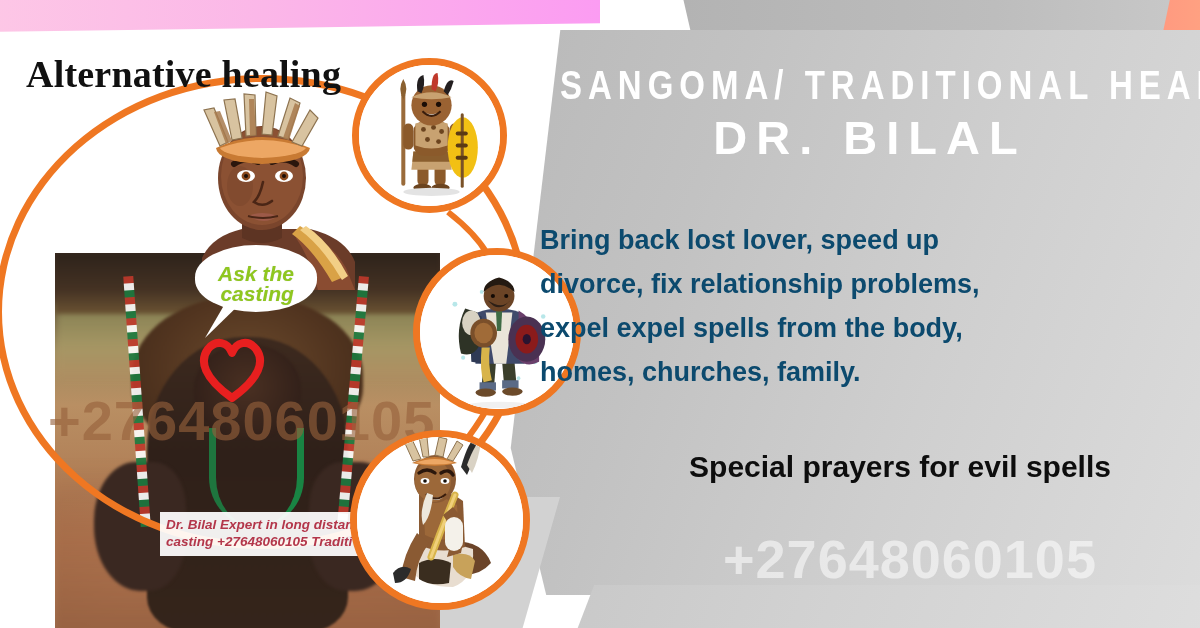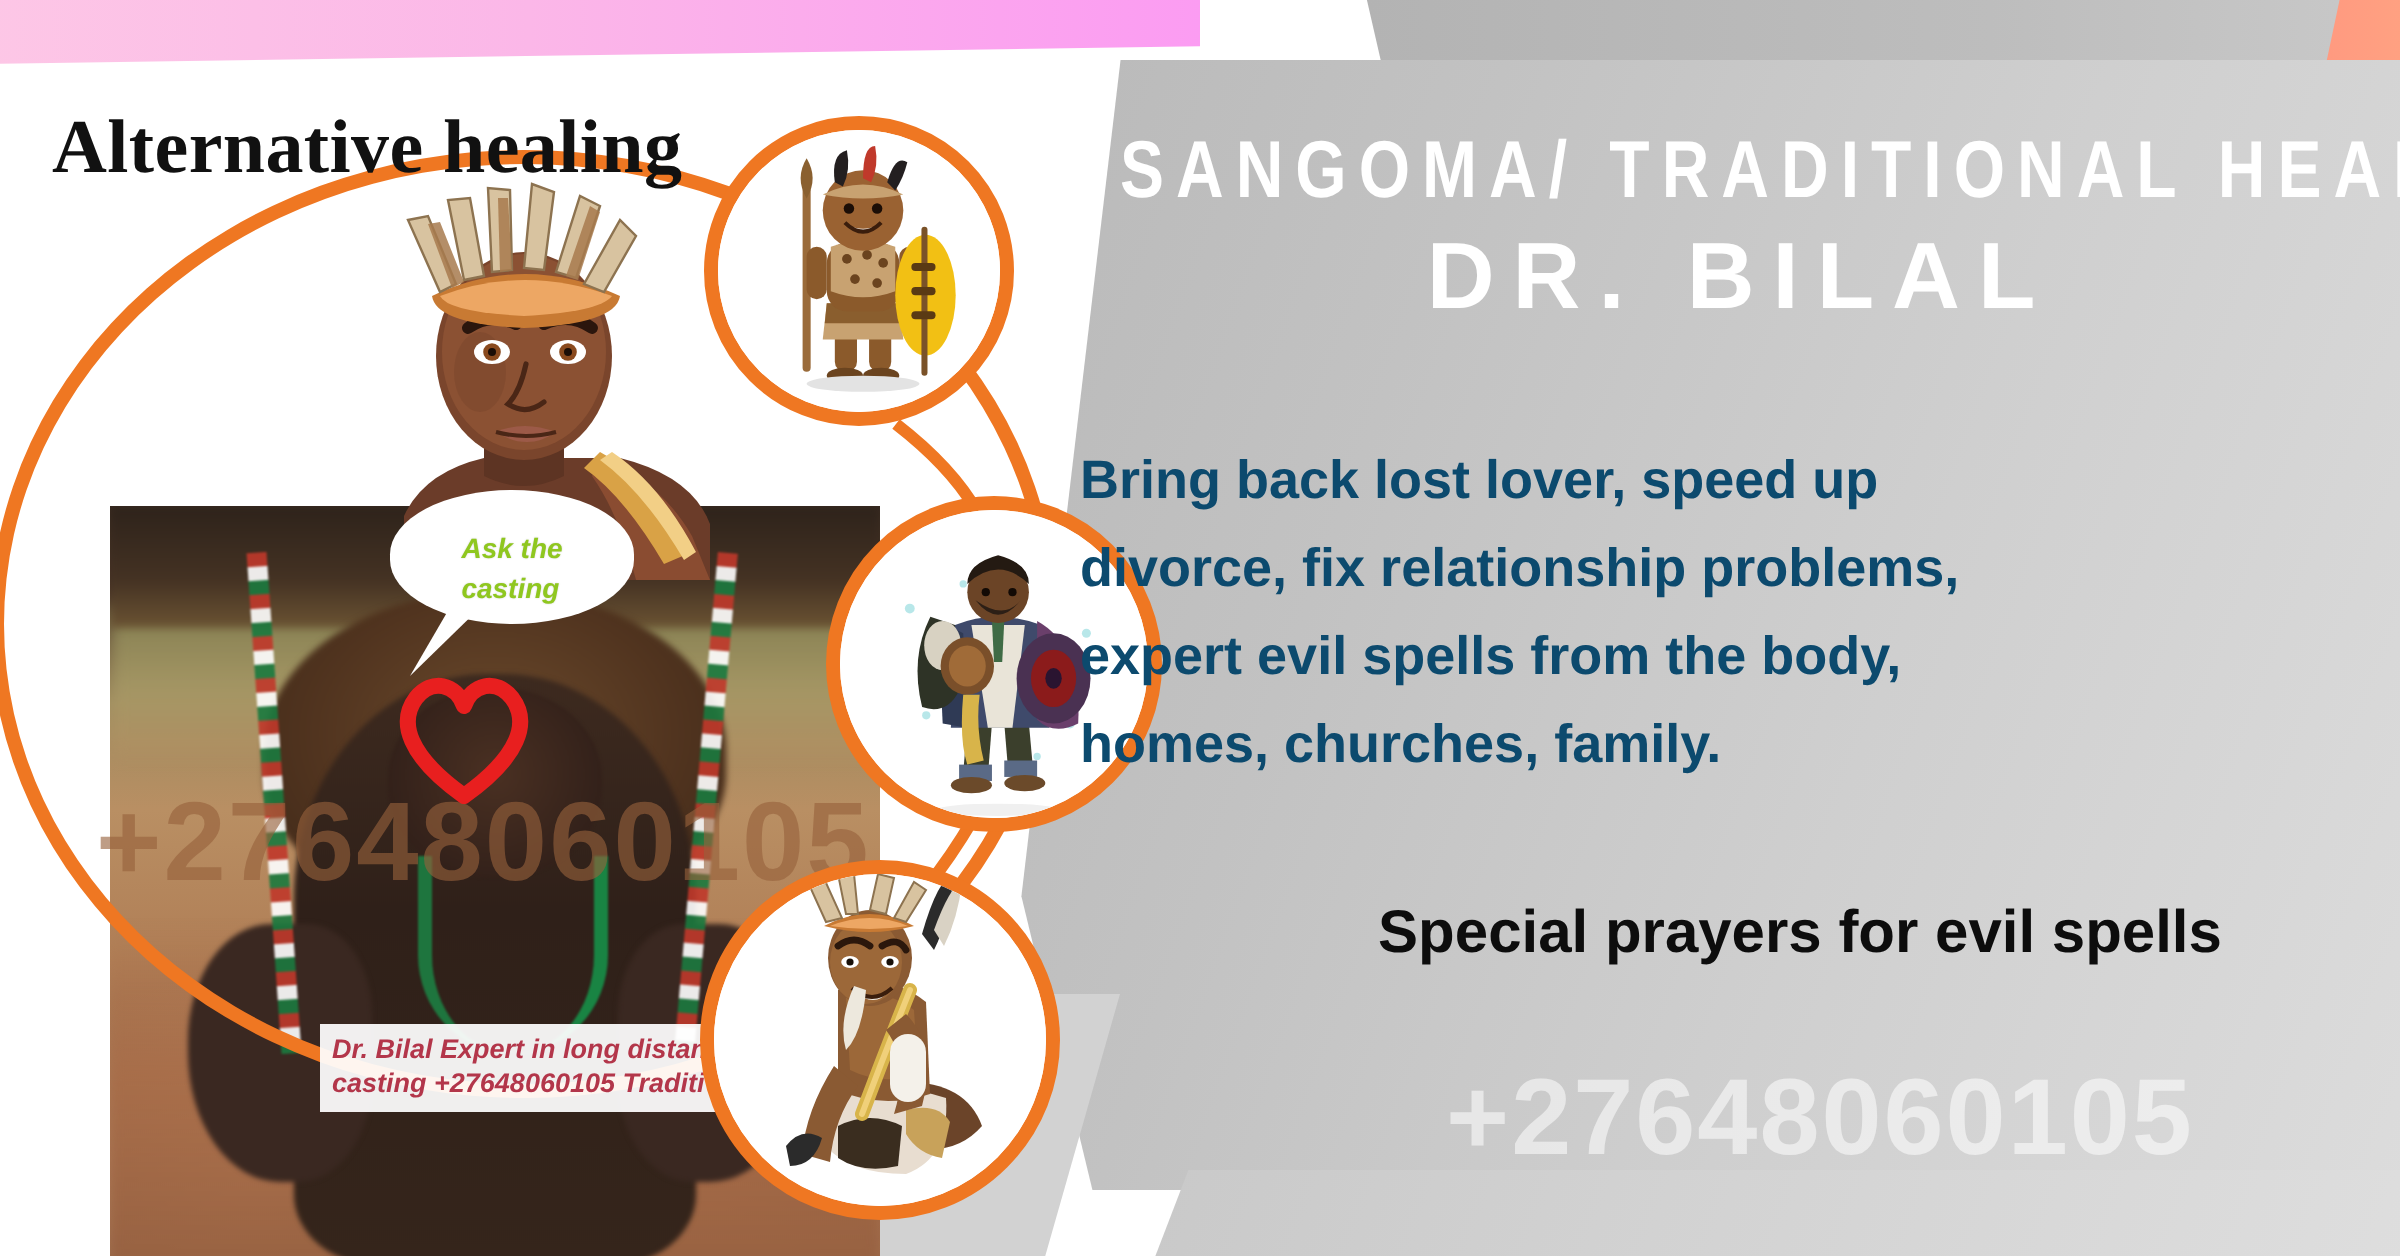--- a/index.html
+++ b/index.html
@@ -116,22 +116,22 @@
 
   
   .bubble{
     position:absolute;left:195px;top:245px;width:122px;height:67px;
     background:#ffffff;border-radius:50%/48%;
     box-shadow:0 0 0 0 #fff;
     display:flex;align-items:center;justify-content:center;
     z-index:6;
   }
   .bubble .btxt{
-    color:#8fc71f;font-weight:bold;font-style:italic;font-size:14px;
-    line-height:20px;text-align:left;text-shadow:0 0 1px rgba(0,0,0,.18);margin-top:11px;
+    color:#8fc71f;font-weight:bold;font-style:italic;font-size:21px;
+    line-height:20px;text-align:right;text-shadow:0 0 1px rgba(0,0,0,.18);margin-top:11px;
   }
   .bubble .tail{
     position:absolute;left:10px;bottom:-26px;width:30px;height:34px;
     background:#fff;
     clip-path:polygon(66% 0, 100% 14%, 0 100%);
   }
 
   .heart{
     position:absolute;left:196px;top:336px;width:72px;height:66px;z-index:6;
   }
@@ -475,21 +475,21 @@
   </div>
 
   <div class="alt-heal">Alternative healing</div>
 
   <div class="kicker">SANGOMA/ TRADITIONAL HEALER</div>
   <div class="headline">DR.  BILAL</div>
 
   <div class="redblock">
     <div>Bring back lost lover, speed up</div>
     <div>divorce, fix relationship problems,</div>
-    <div>expert evil spells from the body,</div>
+    <div>expel expel spells from the body,</div>
     <div>homes, churches, family.</div>
   </div>
 
   <div class="blackblock">
     <div>Special prayers for  evil spells</div>
   </div>
 
   <div class="wm-right">+27648060105</div>
 
 </div>

